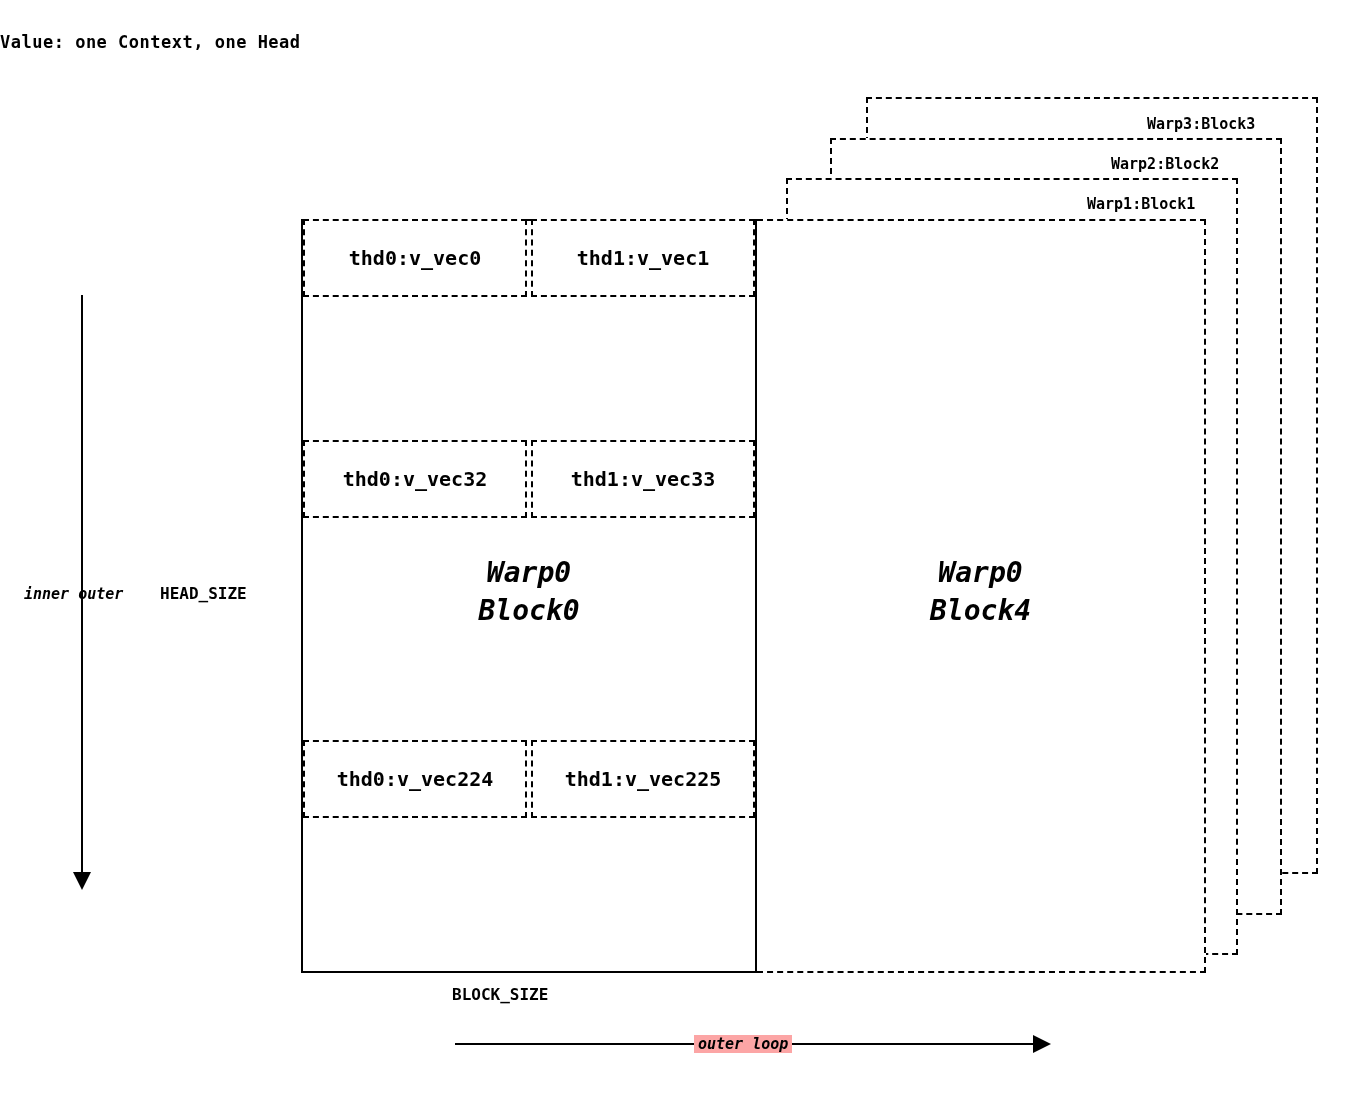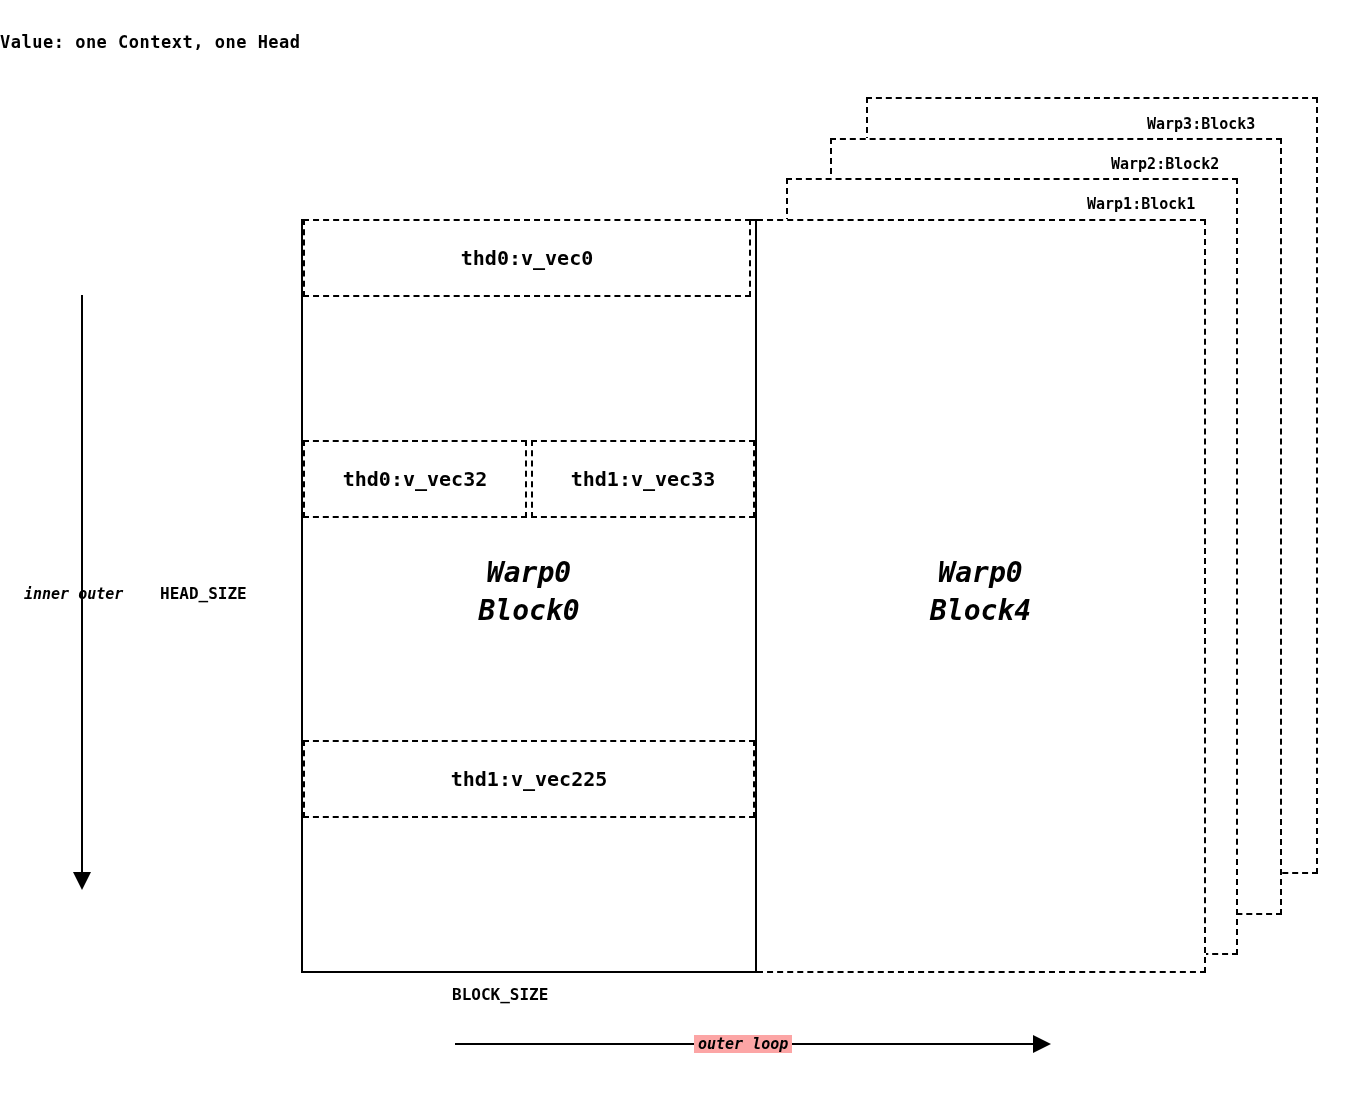--- a/index.html
+++ b/index.html
@@ -193,28 +193,30 @@
 Block4</div>
 </div>
 
 <div class="main-block">
   <div class="block-caption" style="top:333px;">Warp0
 Block0</div>
 </div>
 
 <div class="cell-row" style="top:219px;">
   <div class="cell left">thd0:v_vec0</div>
+  <div class="cell">thd1:v_vec1</div>
 </div>
 
 <div class="cell-row" style="top:440px;">
   <div class="cell left">thd0:v_vec32</div>
   <div class="cell">thd1:v_vec33</div>
 </div>
 
 <div class="cell-row" style="top:740px;">
+  <div class="cell left">thd0:v_vec224</div>
   <div class="cell">thd1:v_vec225</div>
 </div>
 
 <div class="v-arrow-line"></div>
 <div class="v-arrow-head"></div>
 <div class="inner-loop-label">inner outer</div>
 <div class="head-size-label">HEAD_SIZE</div>
 
 <div class="block-size-label">BLOCK_SIZE</div>
 <div class="h-arrow-line"></div>

